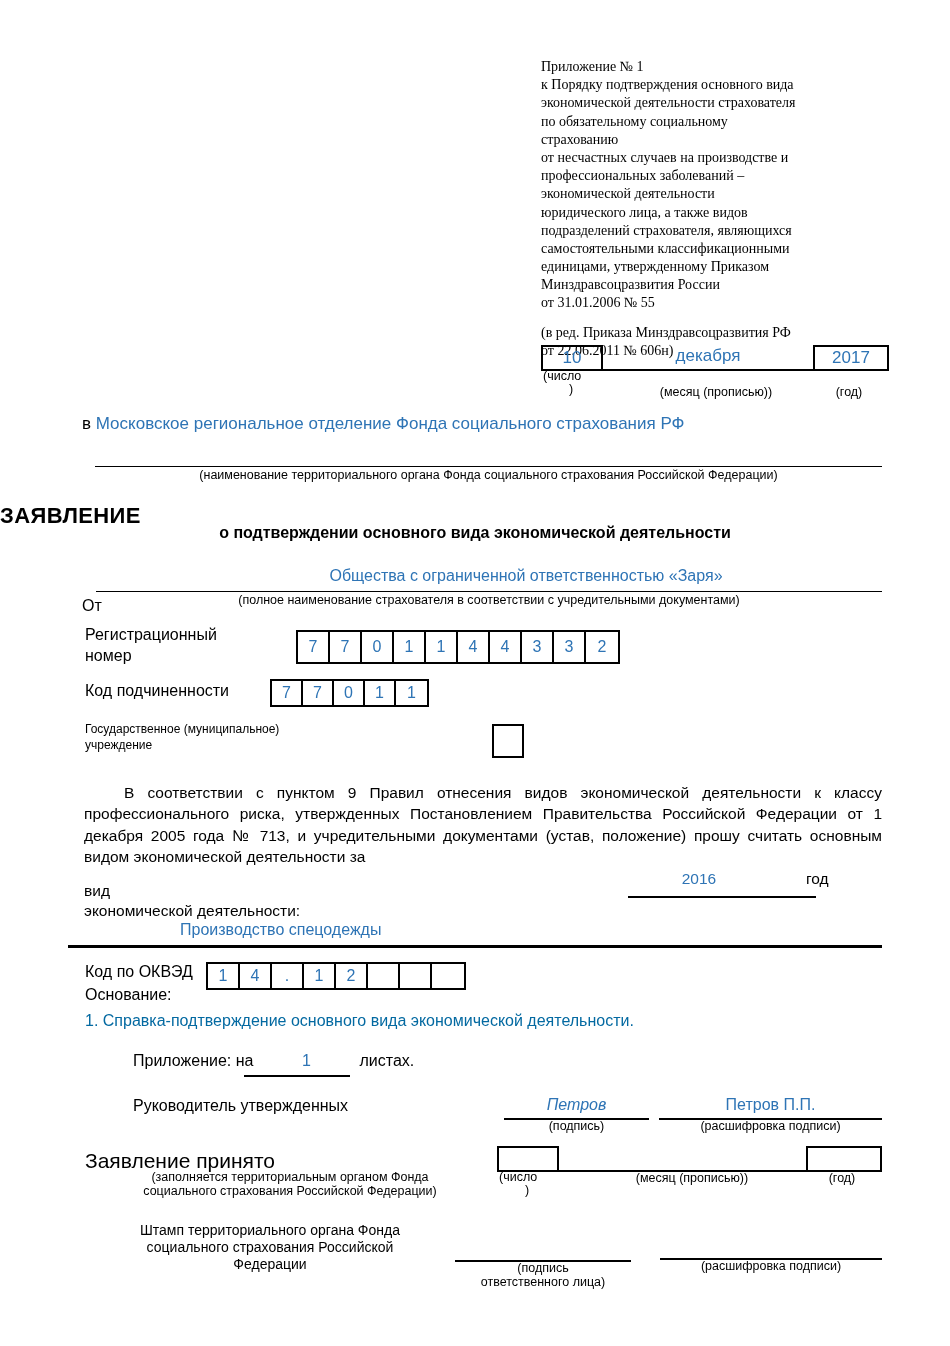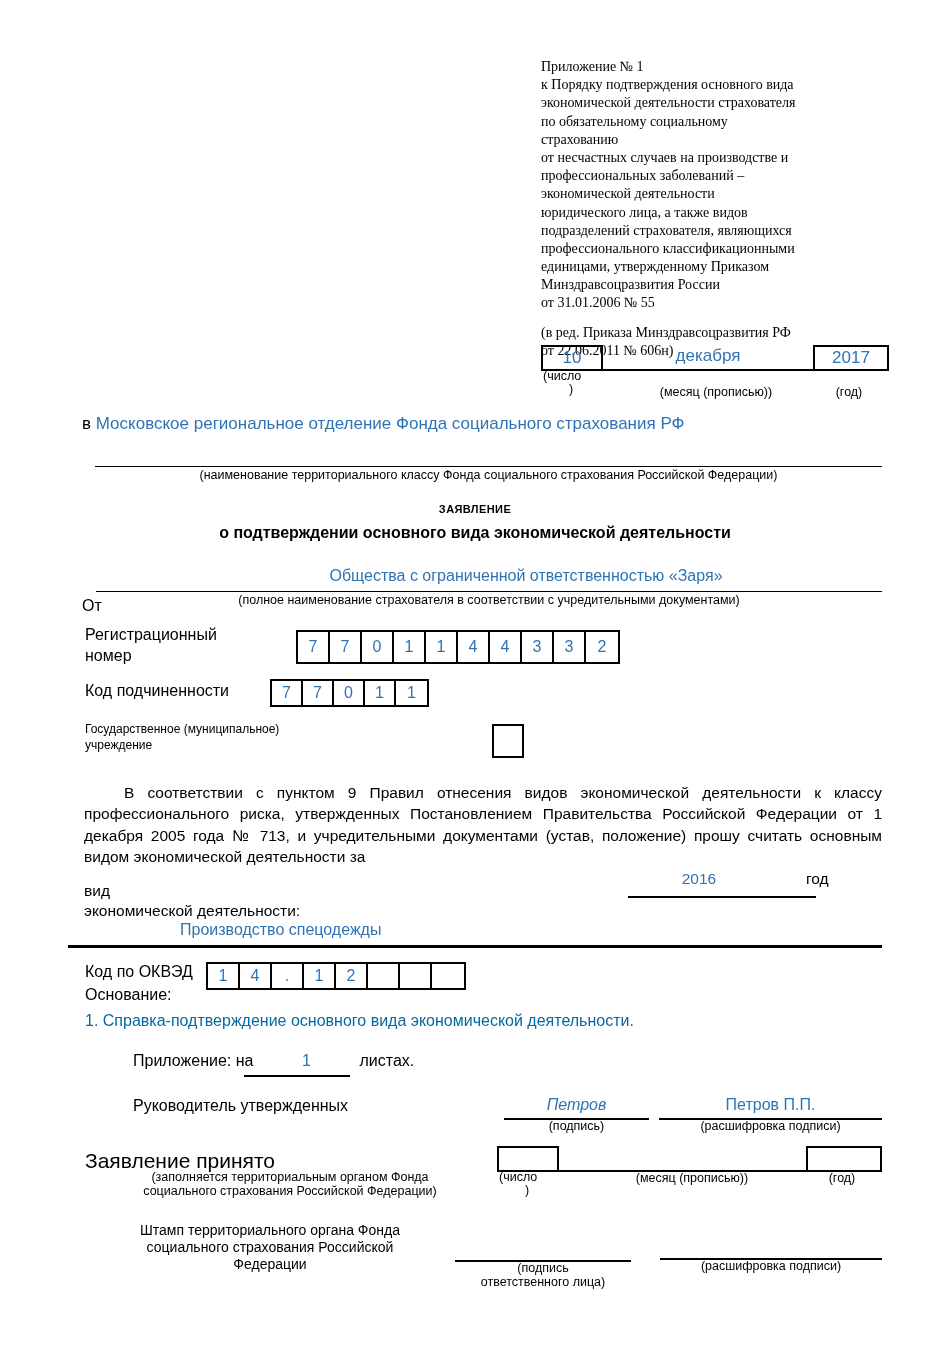--- a/index.html
+++ b/index.html
@@ -153,22 +153,22 @@
     top: 468px;
     width: 787px;
   }
 
   
   .title {
     position: absolute;
     left: 0px;
     top: 503px;
     width: 950px;
-    text-align: center;
-    font-size: 11px;
+    text-align: left;
+    font-size: 22px;
     font-weight: bold;
     letter-spacing: 0.4px;
   }
   .subtitle {
     position: absolute;
     left: 0px;
     top: 524px;
     width: 950px;
     text-align: center;
     font-size: 16px;
@@ -569,21 +569,21 @@
     <p>Приложение № 1</p>
     <p>к Порядку подтверждения основного вида</p>
     <p>экономической деятельности страхователя</p>
     <p>по обязательному социальному</p>
     <p>страхованию</p>
     <p>от несчастных случаев на производстве и</p>
     <p>профессиональных заболеваний –</p>
     <p>экономической деятельности</p>
     <p>юридического лица, а также видов</p>
     <p>подразделений страхователя, являющихся</p>
-    <p>профессионального классификационными</p>
+    <p>самостоятельными классификационными</p>
     <p>единицами, утвержденному Приказом</p>
     <p>Минздравсоцразвития России</p>
     <p>от 31.01.2006 № 55</p>
     <div class="gap"></div>
     <p>(в ред. Приказа Минздравсоцразвития РФ</p>
     <p>от 22.06.2011 № 606н)</p>
   </div>
 
   <div class="date-row">
     <div class="date-box date-day filled">10</div>
@@ -597,21 +597,21 @@
     <div class="c-month caption">(месяц (прописью))</div>
     <div class="c-year caption">(год)</div>
   </div>
 
   <div class="addressee">
     <div class="line1">
       <span class="prefix">в </span><span class="filled">Московское региональное отделение Фонда социального страхования РФ</span>
     </div>
   </div>
   <div class="addressee-rule"></div>
-  <div class="addressee-cap caption">(наименование территориального классу Фонда социального страхования Российской Федерации)</div>
+  <div class="addressee-cap caption">(наименование территориального органа Фонда социального страхования Российской Федерации)</div>
 
   <div class="title">ЗАЯВЛЕНИЕ</div>
   <div class="subtitle">о подтверждении основного вида экономической деятельности</div>
 
   <div class="from-label">От</div>
   <div class="from-value filled">Общества с ограниченной ответственностью «Заря»</div>
   <div class="from-rule"></div>
   <div class="from-cap caption">(полное наименование страхователя в соответствии с учредительными документами)</div>
 
   <div class="reg-label">

